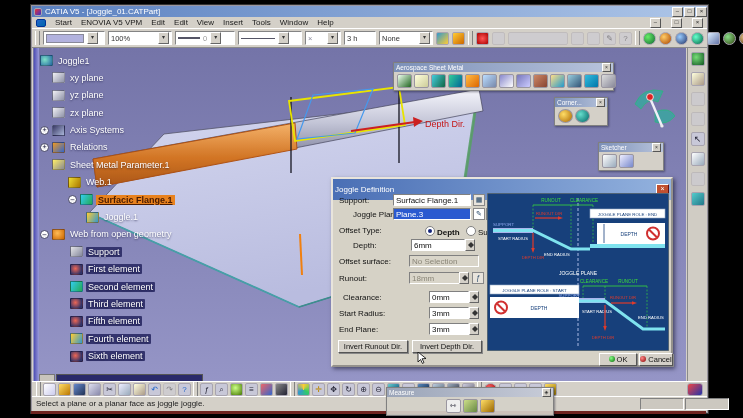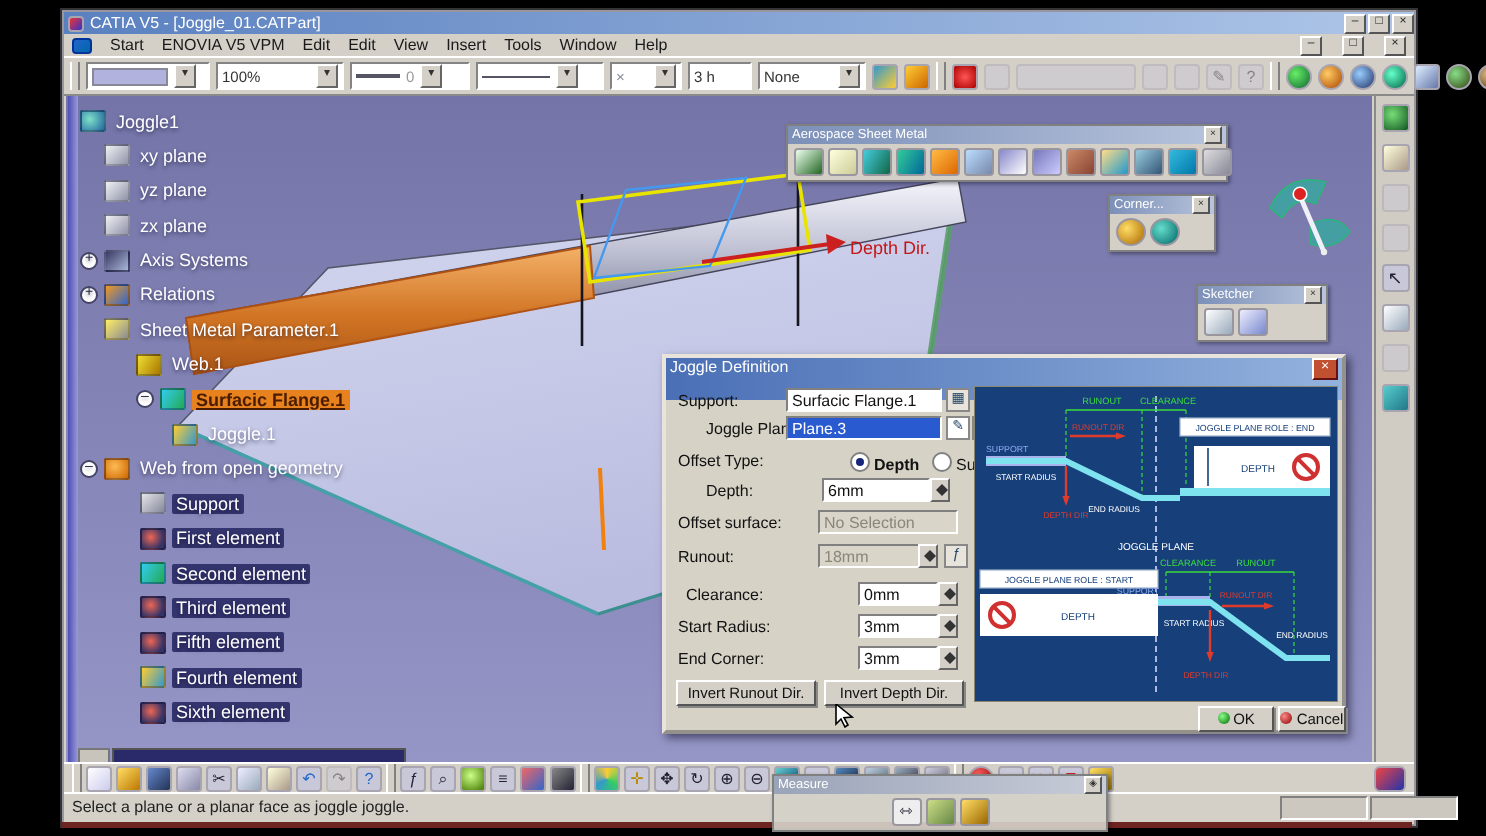--- a/index.html
+++ b/index.html
@@ -66,21 +66,21 @@
   .pi{width:15px;height:14px;border:1px solid #9a96a0;border-radius:2px;flex:none;box-sizing:border-box}
   
   #right-strip{position:absolute;right:0;top:42px;width:20px;height:333px;background:#d0ccc4;
                border-left:1px solid #8a8a8a;display:flex;flex-direction:column;align-items:center;padding-top:4px;box-sizing:border-box}
   #right-strip .i{margin-bottom:6px;width:14px;height:14px;font-size:9px;line-height:13px;text-align:center;color:#223}
   
   #dialog{position:absolute;left:299px;top:171px;width:342px;height:190px;background:var(--dialog_bg);
           border:2px outset #e8e4dc;box-shadow:2px 2px 4px rgba(0,0,20,.5);font-size:8px;color:#111;box-sizing:border-box}
   #dlg-title{position:absolute;left:0;top:0;width:100%;height:21px;
              background:linear-gradient(90deg,#4a6fb5,#93b2de);color:#fff;font-size:8px;
-             display:flex;align-items:flex-start;justify-content:space-between;padding:0 2px;box-sizing:border-box}
+             display:flex;align-items:center;justify-content:space-between;padding:0 2px;box-sizing:border-box}
   #dlg-close{width:11px;height:9px;background:#c05030;border:1px solid #fff;border-right-color:#611;
              border-bottom-color:#611;color:#fff;font-size:7px;line-height:8px;text-align:center}
   .fld{position:absolute;height:12px;background:#fff;border:1px solid;border-color:#808080 #fff #fff #808080;
        font-size:8px;padding:0 2px;line-height:11px;white-space:nowrap;overflow:hidden;box-sizing:border-box}
   .fld.sel{background:var(--select_blue);color:#fff}
   .fld.dis{background:#d9d5c9;color:#8a8678}
   .lab{position:absolute;font-size:8px;white-space:nowrap}
   .ud{position:absolute;width:10px;height:12px;background:#d4d0c8;border:1px solid #fff;
       border-right-color:#666;border-bottom-color:#666;box-sizing:border-box}
   .ud b{position:absolute;left:2px;width:0;height:0;border-left:3px solid transparent;border-right:3px solid transparent}
@@ -408,21 +408,21 @@
         <b class="d"></b>
       </span>
 
     <span class="lab" style="left:6px;top:130px">Start Radius:</span>
     <span class="fld" style="left:96px;top:128px;width:40px">3mm</span>
     <span class="ud" style="left:136px;top:128px">
         <b class="u"></b>
         <b class="d"></b>
       </span>
 
-    <span class="lab" style="left:6px;top:146px">End Corner:</span>
+    <span class="lab" style="left:6px;top:146px">End Plane:</span>
     <span class="fld" style="left:96px;top:144px;width:40px">3mm</span>
     <span class="ud" style="left:136px;top:144px">
         <b class="u"></b>
         <b class="d"></b>
       </span>
 
     <span class="btn" style="left:5px;top:161px;width:70px;height:13px;line-height:12px">Invert Runout Dir.</span>
     <span class="btn" style="left:79px;top:161px;width:70px;height:13px;line-height:12px">Invert Depth Dir.</span>
     <svg class="abs" style="left:84px;top:173px" width="10" height="12" viewBox="0 0 10 12">
       <polygon points="1,0 1,10 3.5,7.5 5.5,11.5 7,10.5 5,6.8 9,6.5" fill="#fff" stroke="#000" stroke-width="0.8"></polygon>

